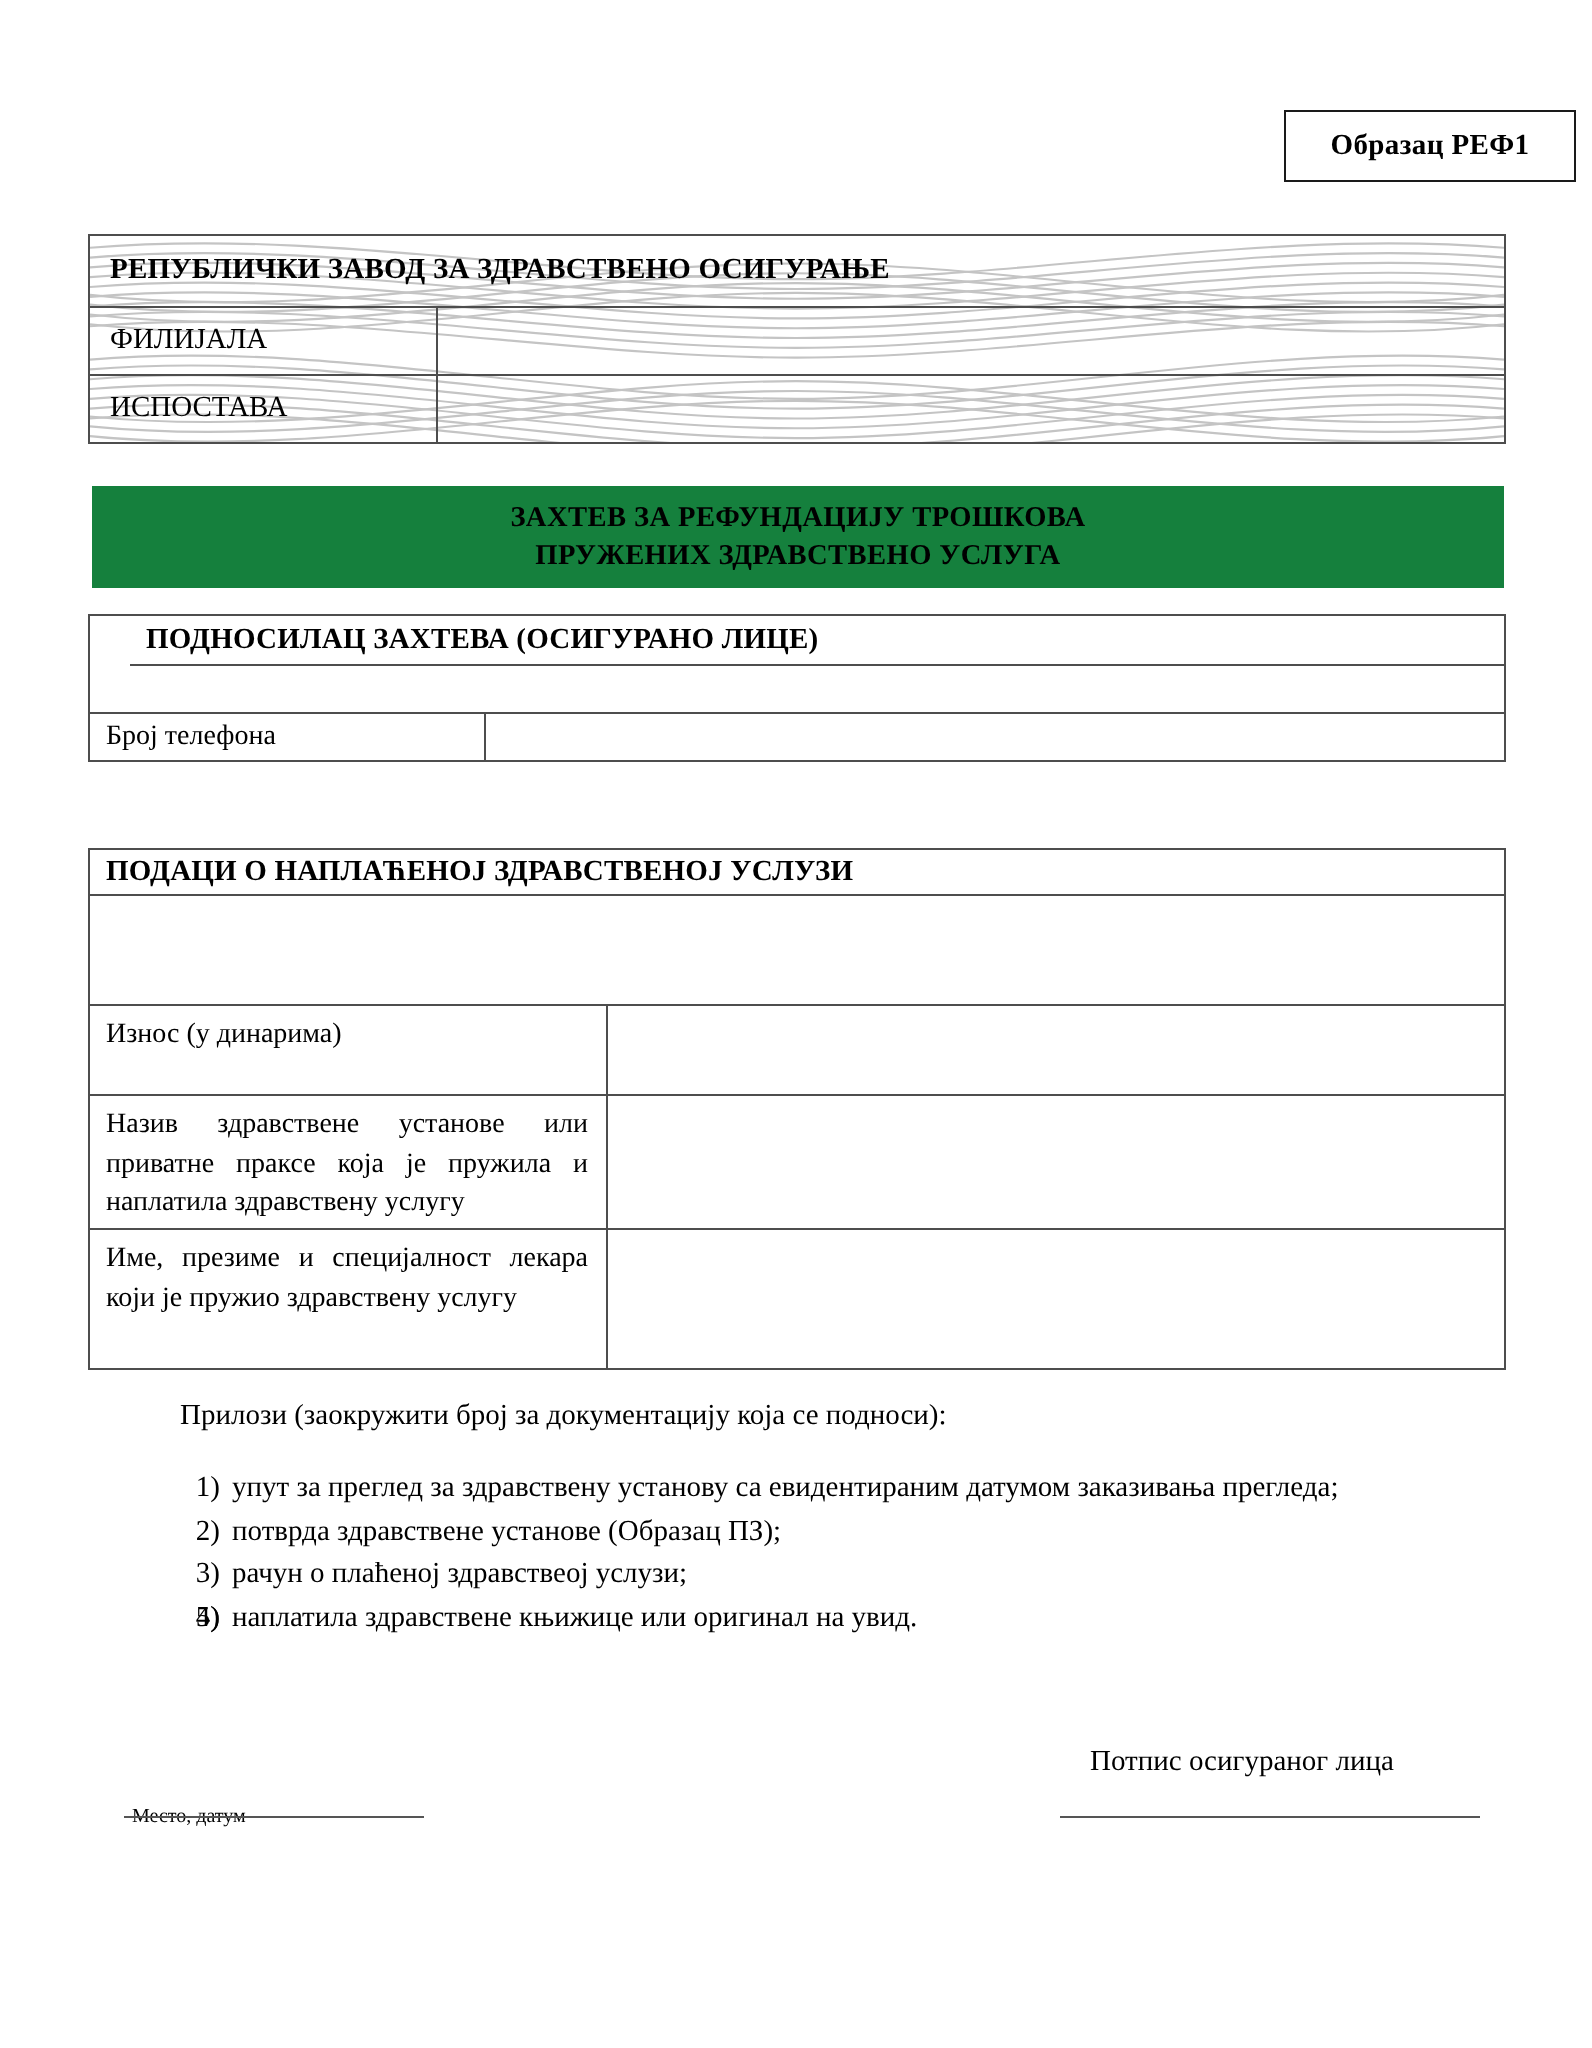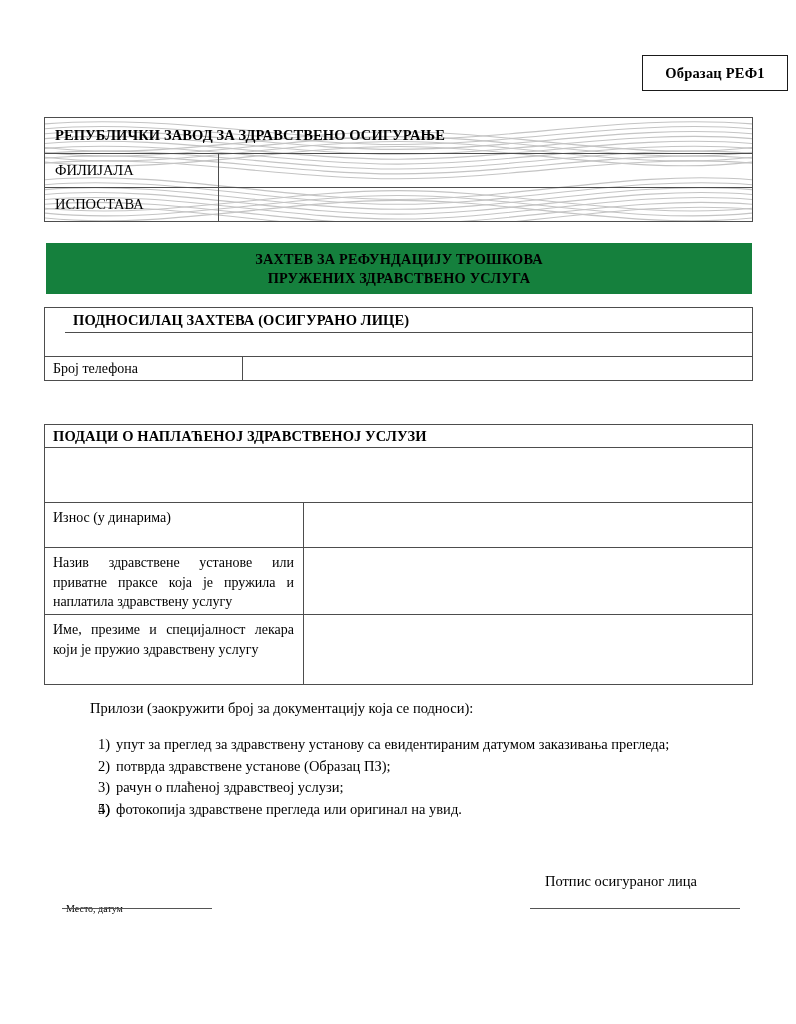--- a/index.html
+++ b/index.html
@@ -391,21 +391,21 @@
     </li>
     <li class="attach-item">
       <span class="attach-num">3)</span>
       <span>рачун о плаћеној здравствеој услузи;</span>
     </li>
     <li class="attach-item">
       <span class="attach-num">4)</span>
     </li>
     <li class="attach-item">
       <span class="attach-num">5)</span>
-      <span>фотокопија здравствене прегледа или оригинал на увид.</span>
+      <span>наплатила здравствене књижице или оригинал на увид.</span>
     </li>
   </ul>
 
   <div class="sig-left-label">Место, датум</div>
   <div class="sig-right-label">Потпис осигураног лица</div>
   <div class="sig-left-line"></div>
   <div class="sig-right-line"></div>
 
 </div>
 

